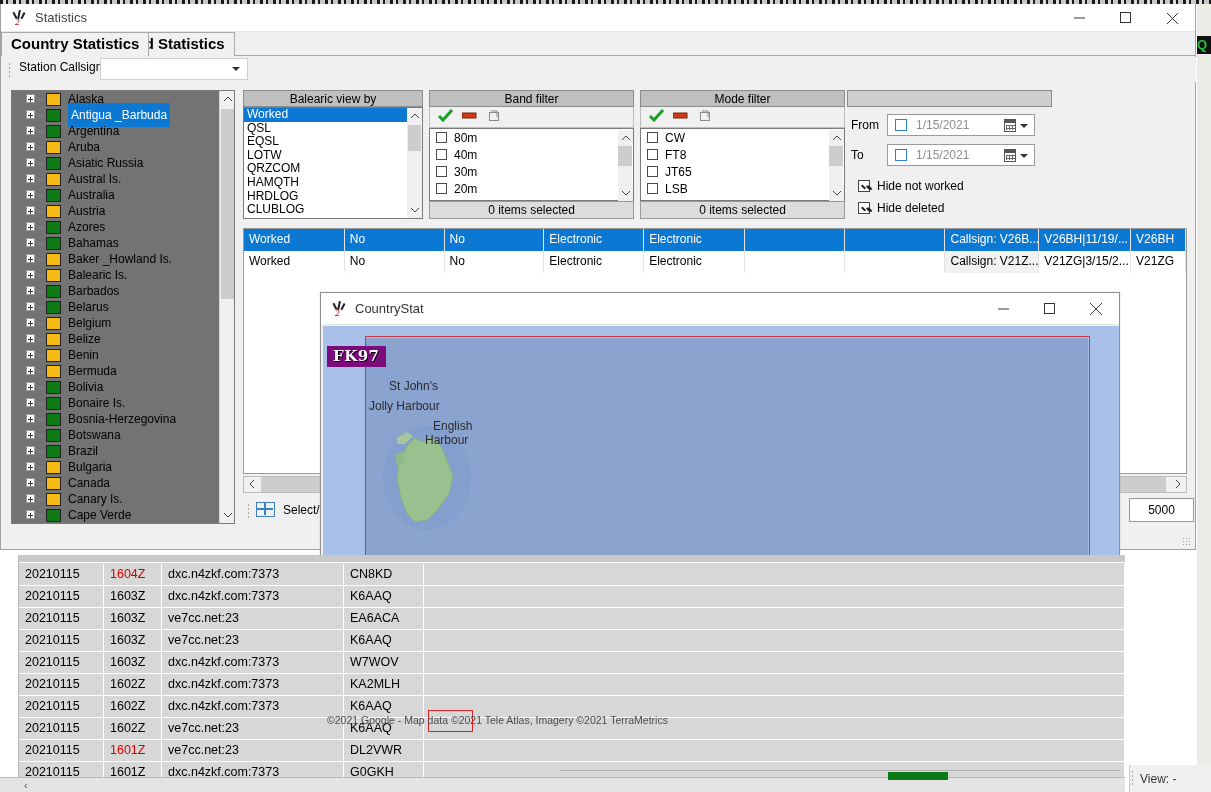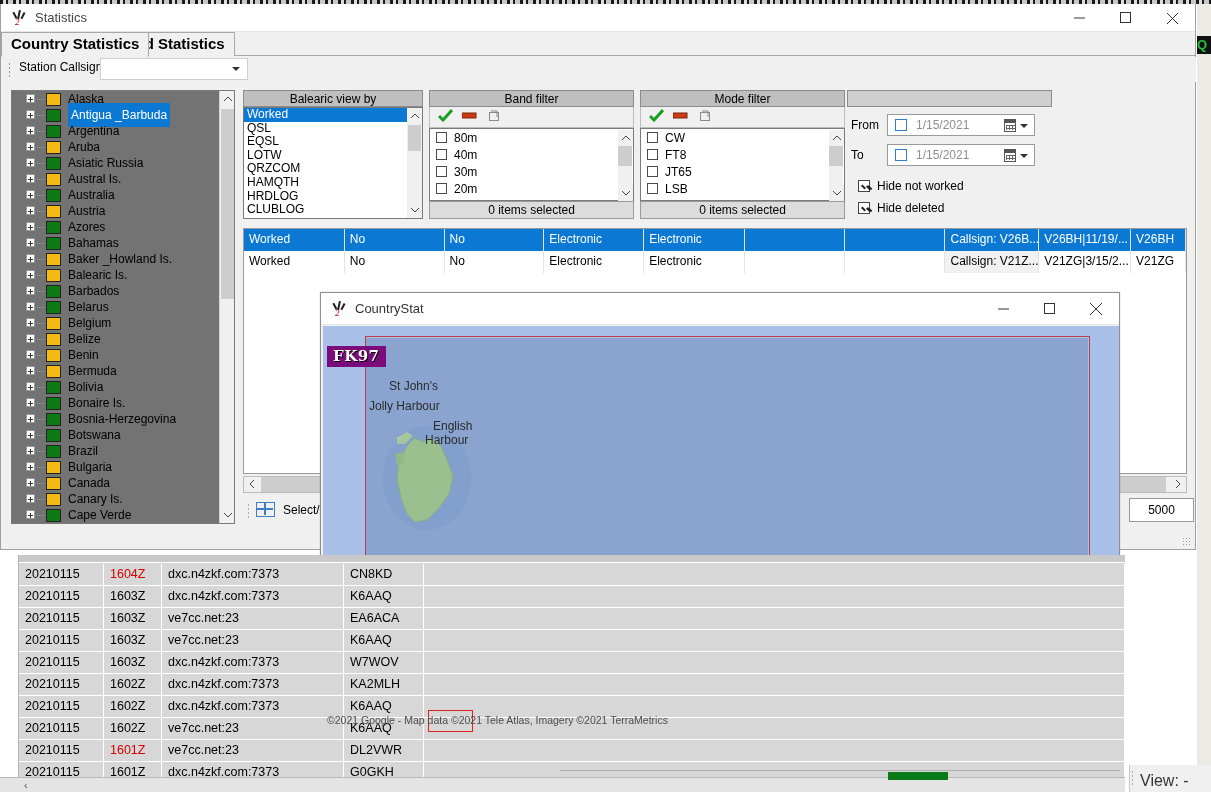--- a/index.html
+++ b/index.html
@@ -178,21 +178,21 @@
   #log-hdr { position:absolute; left:19px; top:555px; width:1106px; height:8px; background:#c9c9c9; border-bottom:1px solid #fff; }
   #log-foot { position:absolute; left:0; top:777px; width:1125px; height:15px; background:#e4e4e4; border-top:1px solid #b9b9b9; }
   #log-foot-arrow { position:absolute; left:24px; top:779px; font-size:11px; color:#555; }
 
   
   #greenbar { position:absolute; left:888px; top:772px; width:60px; height:8px; background:#0a7a18; }
   #statline { position:absolute; left:560px; top:770px; width:560px; height:12px; border-top:1px solid #b0b0b0; }
   #viewbox { position:absolute; left:1129px; top:765px; width:82px; height:27px; background:#f0f0f0; border-left:1px solid #c8c8c8; }
   #viewgrip { position:absolute; left:1131px; top:770px; width:3px; height:16px;
               background-image:radial-gradient(#aaa 40%, transparent 42%); background-size:3px 4px; }
-  #viewtext { position:absolute; left:1140px; top:772px; font-size:16px; color:#333; }
+  #viewtext { position:absolute; left:1140px; top:772px; font-size:12px; color:#333; }
 </style>
 </head>
 <body>
 
 <div id="backdrop"></div>
 <div id="topstrip"></div>
 <div id="rightcol"></div>
 <div id="q-badge">Q</div>
 
 <div id="stat-win">

